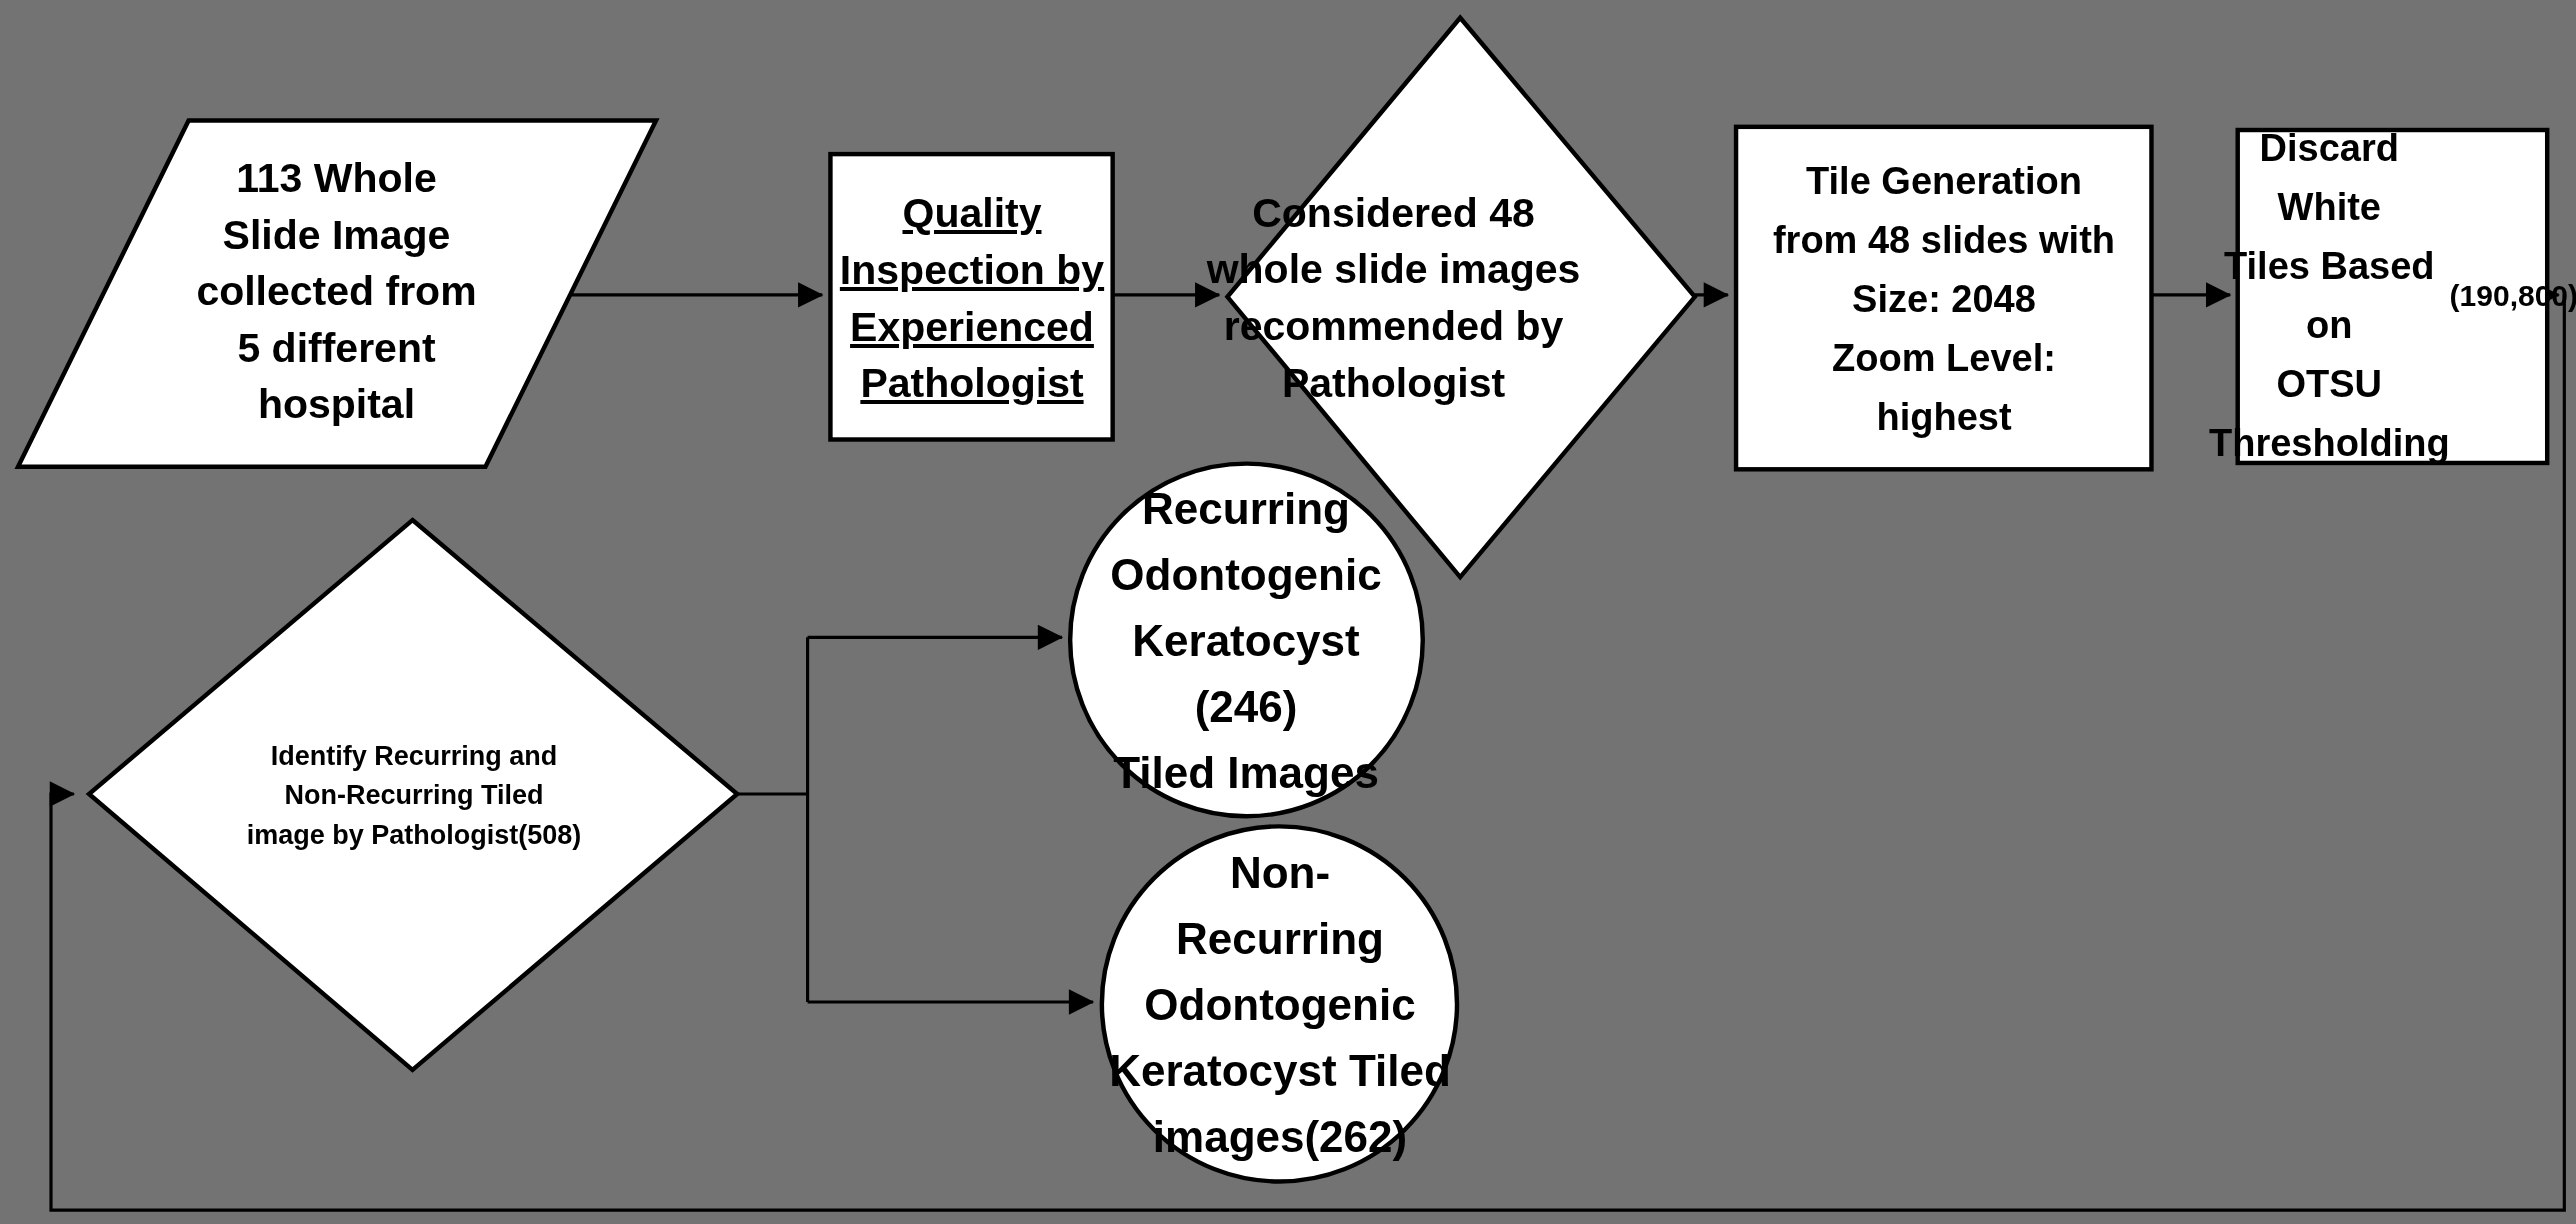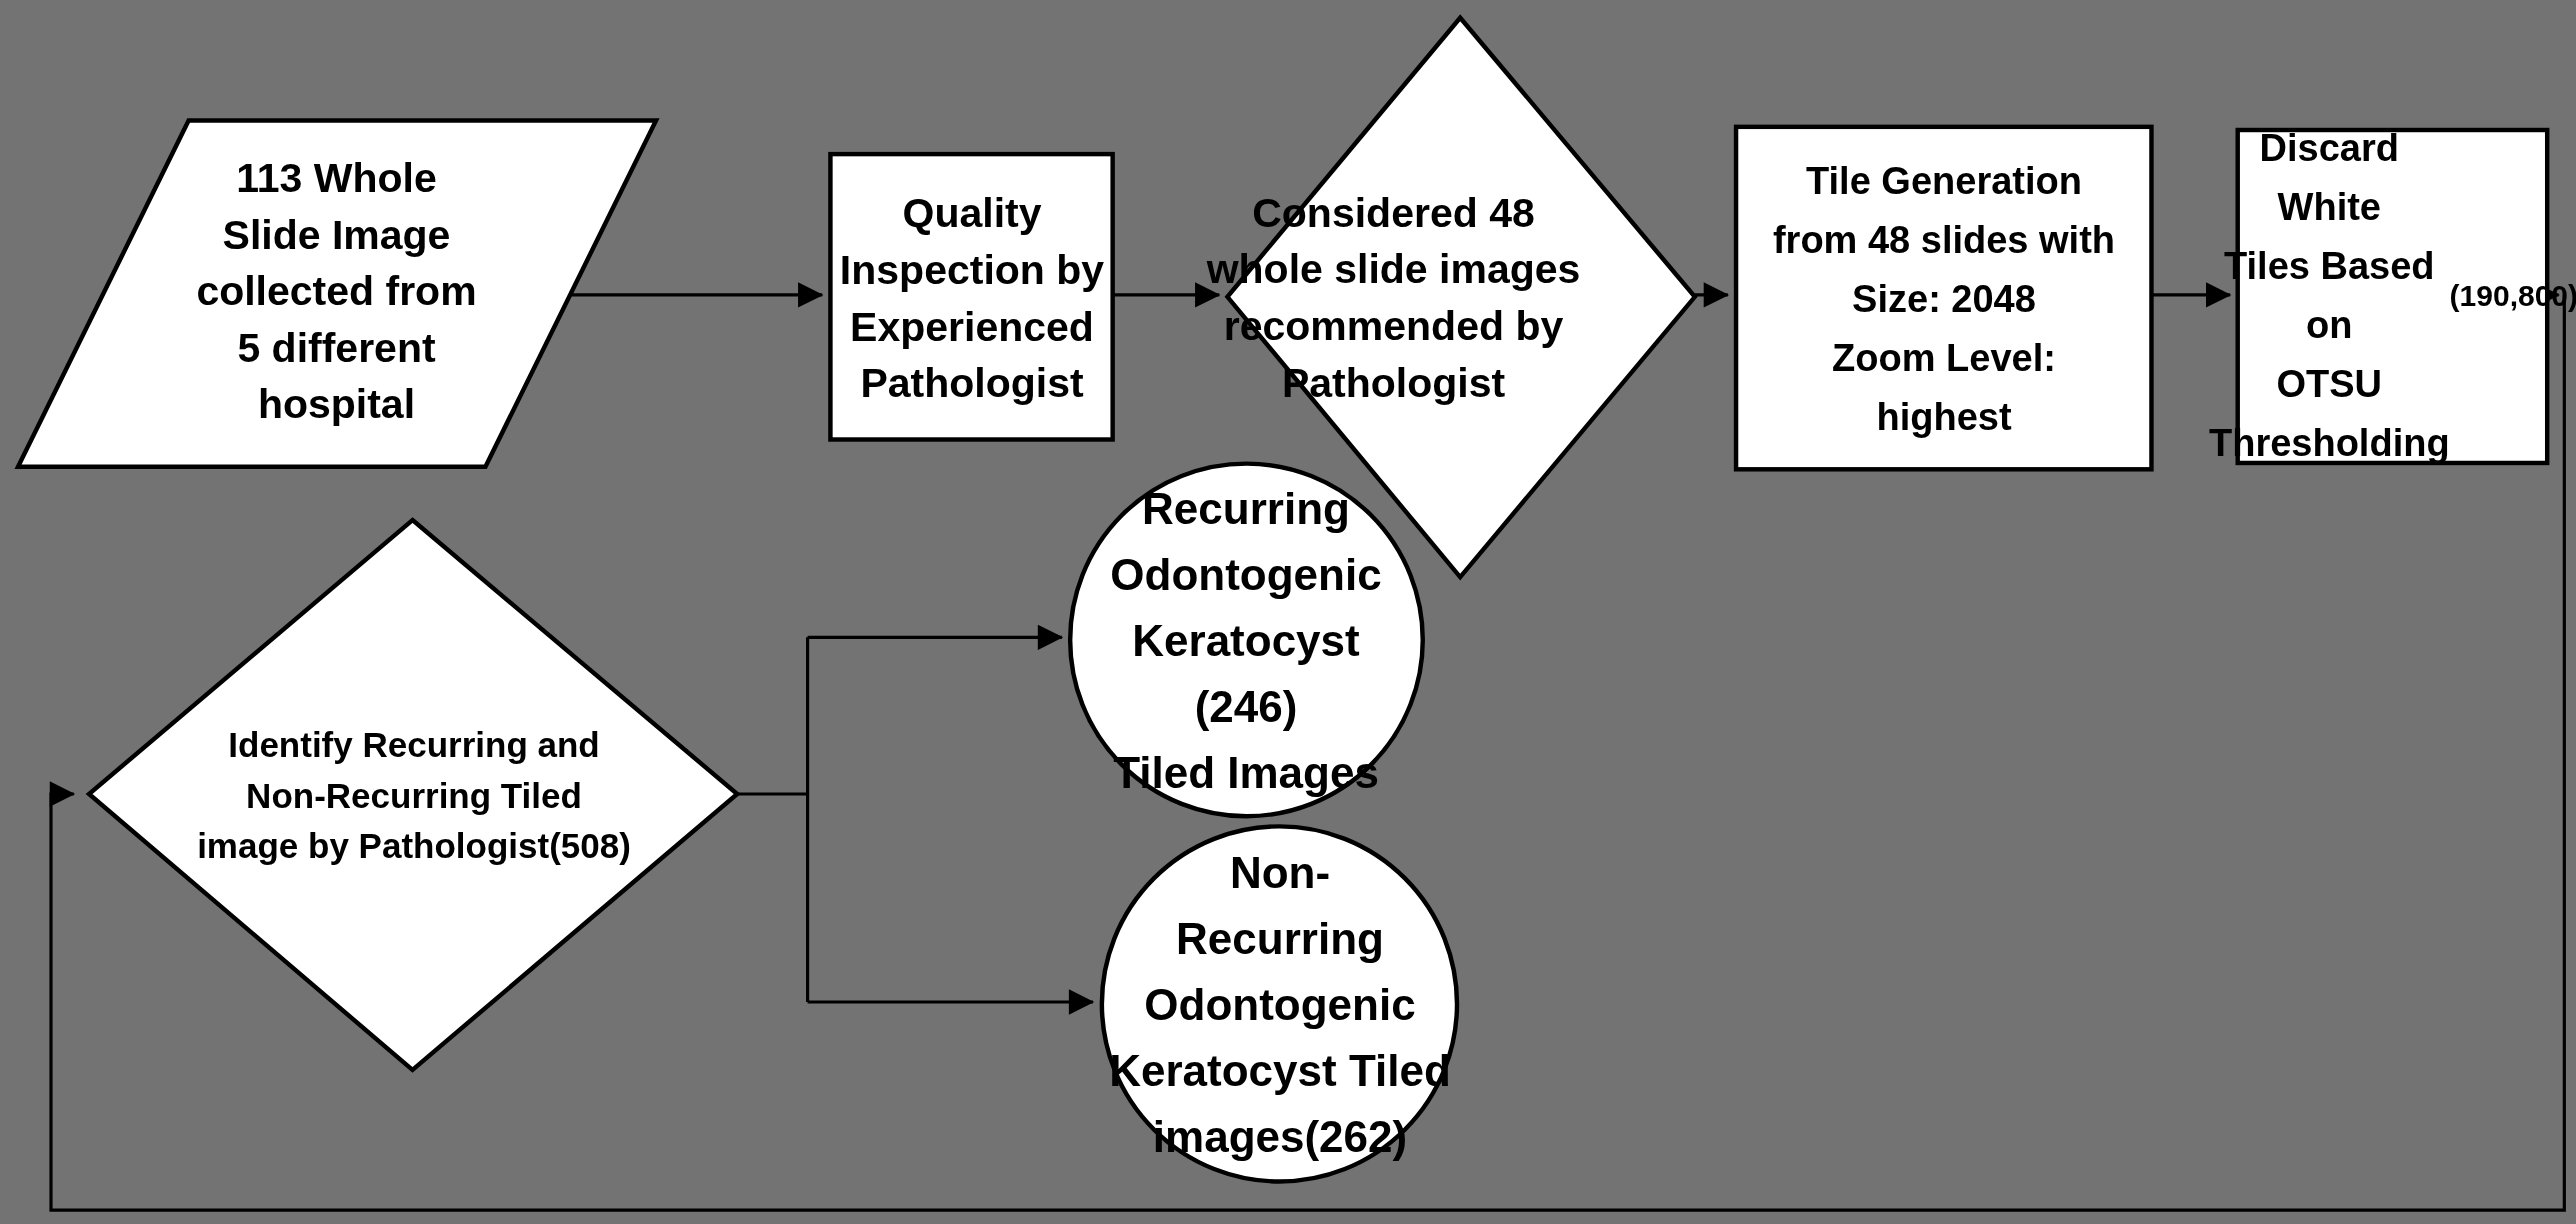--- a/index.html
+++ b/index.html
@@ -50,21 +50,21 @@
   }
   .serif-node {
     font-family: Liberation Sans, sans-serif;
     font-weight: 700;
   }
   .serif-box {
     font-size: 38px;
     line-height: 1.55;
   }
   .serif-diamond {
-    font-size: 35px;
+    font-size: 27px;
     line-height: 1.45;
   }
   .serif-circle {
     font-size: 44px;
     line-height: 1.5;
   }
   .label-stack {
     display: flex;
     flex-direction: row;
     align-items: center;
@@ -108,21 +108,21 @@
     <circle class="node-shape" cx="1965" cy="1009" r="278" stroke-width="8"></circle>
     <circle class="node-shape" cx="2017" cy="1583" r="280" stroke-width="8"></circle>
   </svg>
 
   <div class="node-label sans-node" style="left:159px; top:133px; width:355px; height:317px;">113 Whole
 Slide Image
 collected from
 5 different
 hospital</div>
 
-  <div class="node-label sans-node" style="left:834px; top:159px; width:276px; height:279px;">Quality
+  <div class="node-label sans-node" style="left:834px; top:159px; width:276px; height:279px;text-decoration:underline;">Quality
 Inspection by
 Experienced
 Pathologist</div>
 
   <div class="node-label sans-node" style="left:1202px; top:146px; width:383px; height:304px;">Considered 48
 whole slide images
 recommended by
 Pathologist</div>
 
   <div class="node-label serif-node serif-box" style="left:1741px; top:136px; width:406px; height:327px;">Tile Generation

